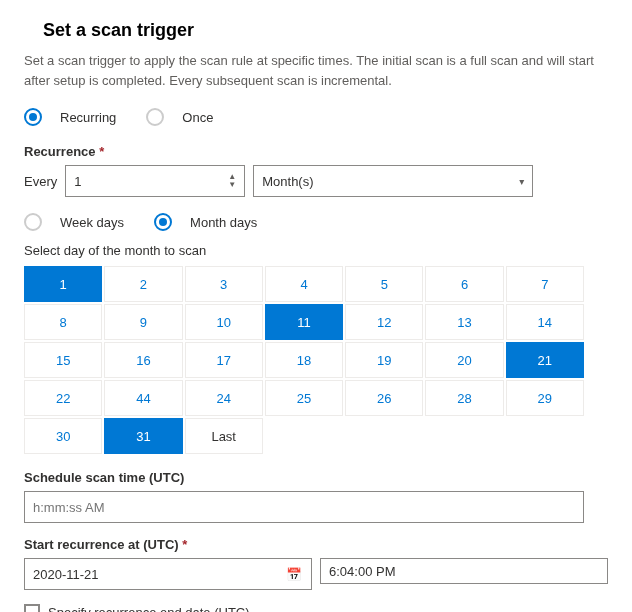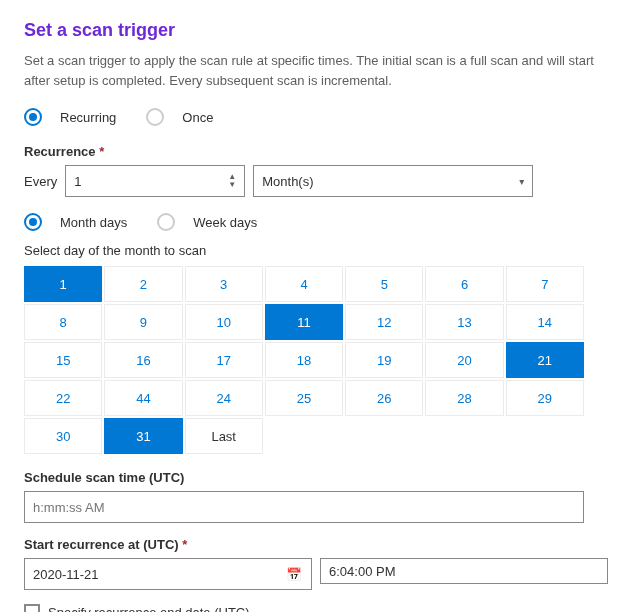--- a/index.html
+++ b/index.html
@@ -9,21 +9,22 @@
       color: #323130;
       background: #fff;
       padding: 20px 24px;
       width: 632px;
       min-height: 612px;
     }
     h1 {
       font-size: 18px;
       font-weight: 600;
       margin-bottom: 10px;
-      color: #6d28d9;
+      color: #000000;
+      margin-left: 19px;
     }
     .description {
       font-size: 13px;
       color: #605e5c;
       margin-bottom: 18px;
       line-height: 1.5;
     }
     .radio-group {
       display: flex;
       gap: 30px;
@@ -285,26 +286,26 @@
       <option>Week(s)</option>
       <option>Day(s)</option>
     </select>
     <span class="chevron-down">▾</span>
   </div>
 </div>
 
 
 <div class="daytype-row">
   <div class="radio-item">
+    <div class="radio-circle"></div>
+    <span>Week days</span>
+  </div>
+  <div class="radio-item">
     <div class="radio-circle selected"></div>
     <span>Month days</span>
-  </div>
-  <div class="radio-item">
-    <div class="radio-circle"></div>
-    <span>Week days</span>
   </div>
 </div>
 
 
 <div class="calendar-section-label">Select day of the month to scan</div>
 
 
 <div class="calendar-grid" id="cal-grid">
     <div class="cal-cell selected">1</div>
     <div class="cal-cell">2</div>

